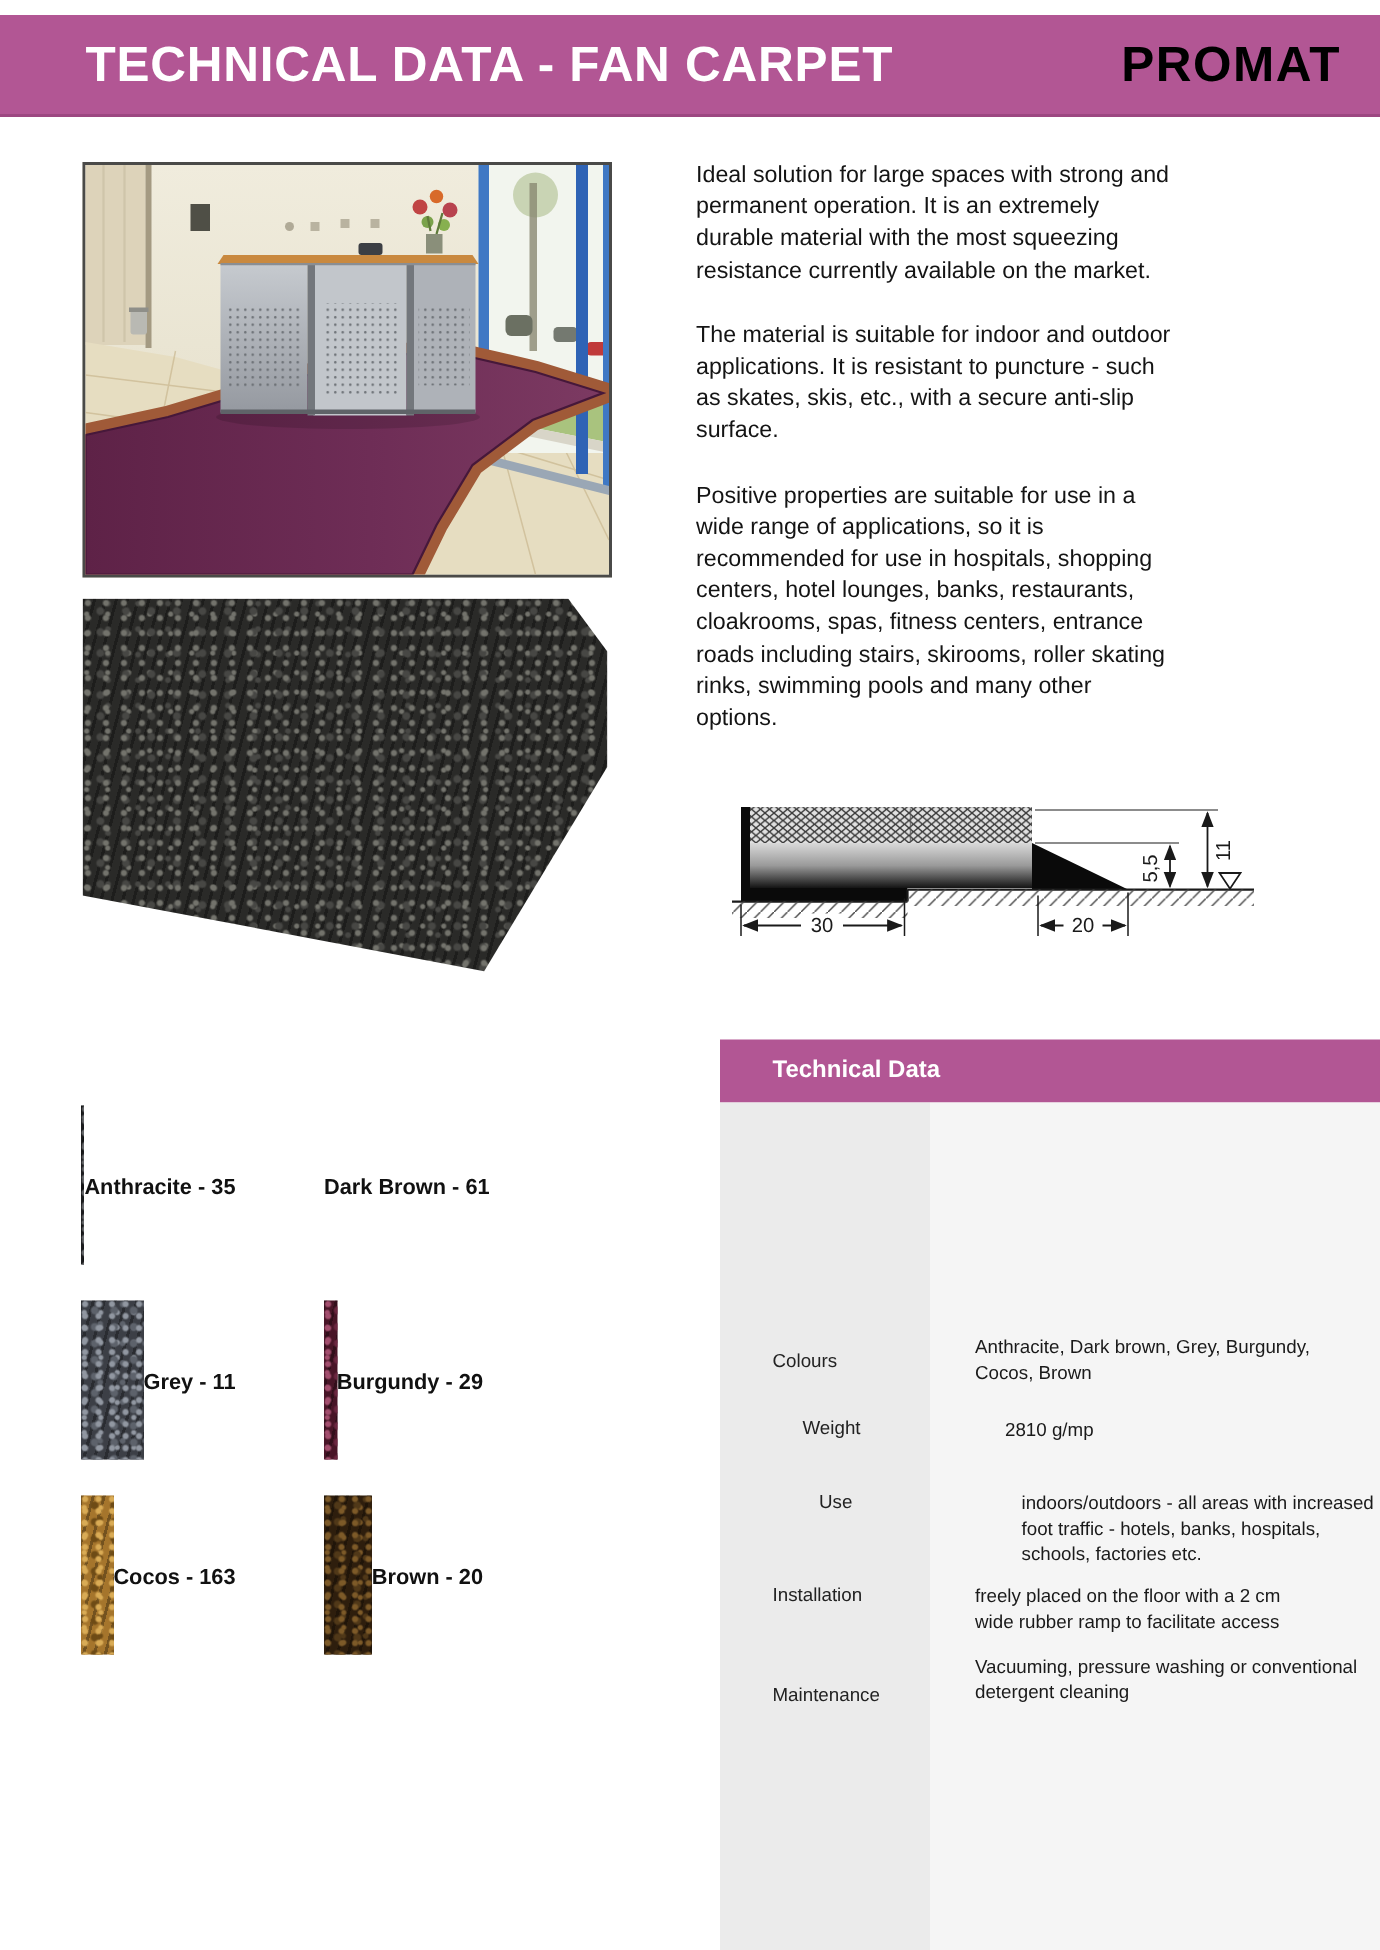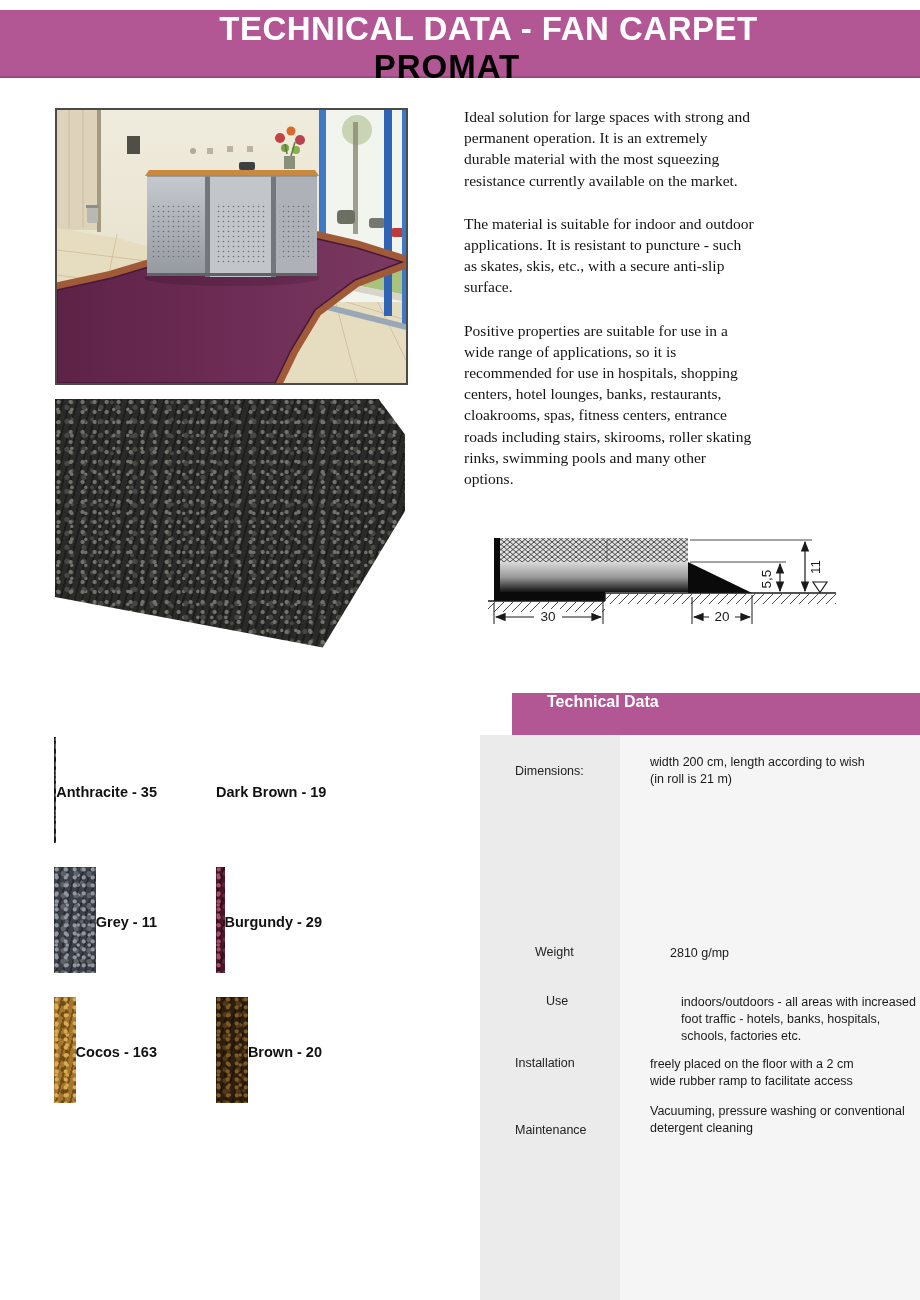--- a/index.html
+++ b/index.html
@@ -1,27 +1,27 @@
 <!DOCTYPE html>
 <html><head>
 <meta charset="utf-8">
 <style>
   html,body{margin:0;padding:0;background:#ffffff;}
   .page{position:relative;width:920px;height:1300px;background:#ffffff;overflow:hidden;
         font-family:"Liberation Sans",sans-serif;color:#1c1c1c;}
 
   
   .titlebar{position:absolute;left:0;right:0;top:10px;height:66px;background:#b25694;
-            border-bottom:2px solid #9c4781;display:flex;align-items:center;justify-content:space-between;flex-direction:column;}
+            border-bottom:2px solid #9c4781;display:flex;align-items:center;justify-content:space-between;}
   .titlebar .doc-title{margin-left:57px;font-size:33px;font-weight:bold;color:#ffffff;letter-spacing:.5px;}
   .titlebar .brand{margin-right:26px;font-size:33px;font-weight:bold;color:#000000;letter-spacing:1px;}
 
   
   .intro{position:absolute;left:464px;top:106px;width:404px;font-size:15.5px;line-height:21.2px;color:#141414;}
-  .intro p{margin:0 0 22px 0;white-space:pre-line;font-family:Liberation Serif, serif;}
+  .intro p{margin:0 0 22px 0;white-space:pre-line;}
 
   
   .photo-lobby{position:absolute;left:55px;top:108px;width:353px;height:277px;
                border:2px solid #4a4a48;box-sizing:border-box;background:#ece7d6;}
   .photo-lobby svg{display:block;width:100%;height:100%;}
 
   
   .photo-closeup{position:absolute;left:55px;top:399px;width:350px;height:273px;background:#ffffff;}
   .closeup-carpet{position:absolute;inset:0;
        clip-path:polygon(0 0,92.5% 0,100% 13%,100% 41%,76.5% 91%,0 72.5%);
@@ -53,21 +53,21 @@
   .swatch{width:100%;height:106px;}
   .swatch-label{margin-top:4px;font-size:14.5px;font-weight:bold;color:#111;white-space:nowrap;}
 
   
   .diagram{position:absolute;left:480px;top:527px;width:370px;height:118px;}
   .diagram svg{display:block;width:100%;height:100%;}
   .diagram text{font-family:"Liberation Sans",sans-serif;font-size:13.5px;fill:#1a1a1a;}
 
   
   .tech-table{position:absolute;left:480px;top:693px;right:0;bottom:0;}
-  .tt-header{height:42px;background:#b25694;display:flex;align-items:flex-start;margin-left:32px;}
+  .tt-header{height:42px;background:#b25694;display:flex;align-items:center;}
   .tt-header .tt-title{margin-left:35px;font-size:16px;font-weight:bold;color:#ffffff;}
   .tt-body{position:absolute;left:0;right:0;top:42px;bottom:0;}
   .tt-col-label{position:absolute;left:0;width:140px;top:0;bottom:0;background:#ebebeb;}
   .tt-col-value{position:absolute;left:140px;right:0;top:0;bottom:0;background:#f5f5f5;}
   .tt-row{position:absolute;left:0;right:0;display:flex;align-items:flex-start;}
   .tt-row .lbl{width:140px;box-sizing:border-box;padding-left:35px;font-size:12.5px;color:#222;flex:none;}
   .tt-row .val{padding-left:30px;width:300px;font-size:12.5px;line-height:16.8px;color:#1a1a1a;white-space:pre-line;}
   .tt-row.lbl-off .lbl{padding-top:10px;}
   .r0{top:19px;} .r1{top:83px;} .r2{top:118px;} .r3{top:155px;}
   .r4{top:210px;margin-left:20px;} .r5{top:259px;padding-left:31px;} .r6{top:321px;} .r7{top:368px;align-items:flex-end;}
@@ -253,21 +253,21 @@
     </svg>
   </div>
 
   <div class="swatches">
     <div class="swatch-cell">
       <div class="swatch tex sw-anthracite"></div>
       <div class="swatch-label">Anthracite - 35</div>
     </div>
     <div class="swatch-cell">
       <div class="swatch tex sw-darkbrown"></div>
-      <div class="swatch-label">Dark Brown - 19</div>
+      <div class="swatch-label">Dark Brown - 61</div>
     </div>
     <div class="swatch-cell">
       <div class="swatch tex sw-grey"></div>
       <div class="swatch-label">Grey - 11</div>
     </div>
     <div class="swatch-cell">
       <div class="swatch tex sw-burgundy"></div>
       <div class="swatch-label">Burgundy - 29</div>
     </div>
     <div class="swatch-cell">
@@ -281,24 +281,24 @@
   </div>
 
   <div class="tech-table">
     <div class="tt-header">
       <span class="tt-title">Technical Data</span>
     </div>
     <div class="tt-body">
       <div class="tt-col-label"></div>
       <div class="tt-col-value"></div>
 
-      <div class="tt-row r0 lbl-off">
-        <div class="lbl">Dimensions:</div>
-        <div class="val">width 200 cm, length according to wish
-(in roll is 21 m)</div>
+      <div class="tt-row r3 lbl-off">
+        <div class="lbl">Colours</div>
+        <div class="val">Anthracite, Dark brown, Grey, Burgundy,
+Cocos, Brown</div>
       </div>
       <div class="tt-row r4">
         <div class="lbl">Weight</div>
         <div class="val">2810 g/mp</div>
       </div>
       <div class="tt-row r5">
         <div class="lbl">Use</div>
         <div class="val">indoors/outdoors - all areas with increased
 foot traffic - hotels, banks, hospitals,
 schools, factories etc.</div>

